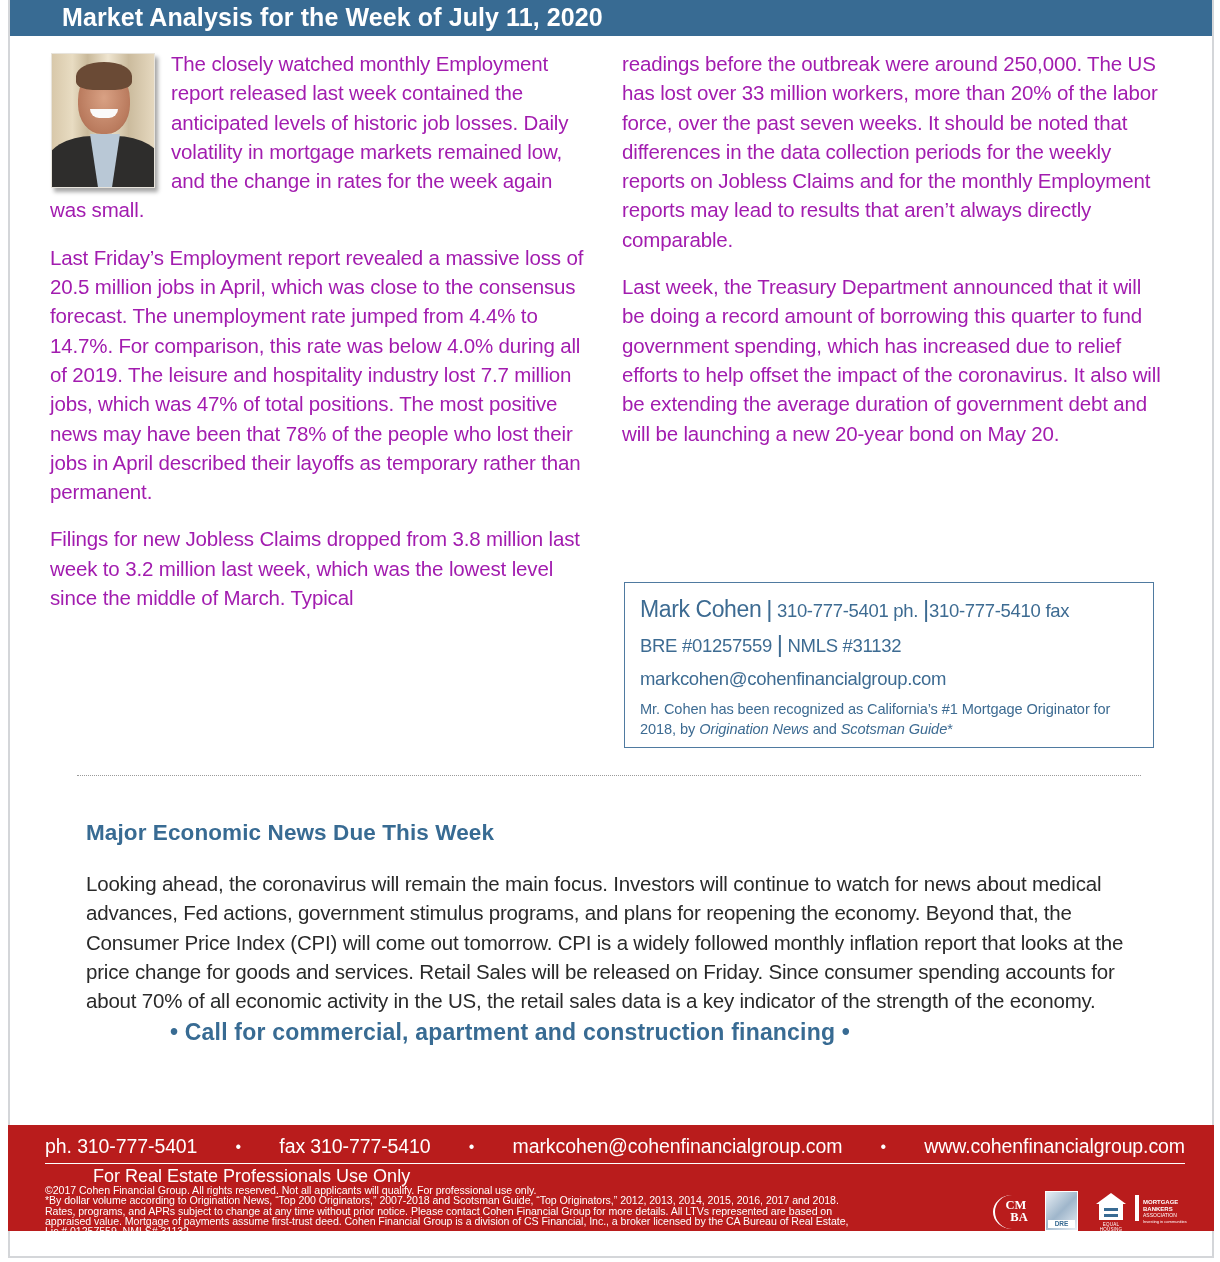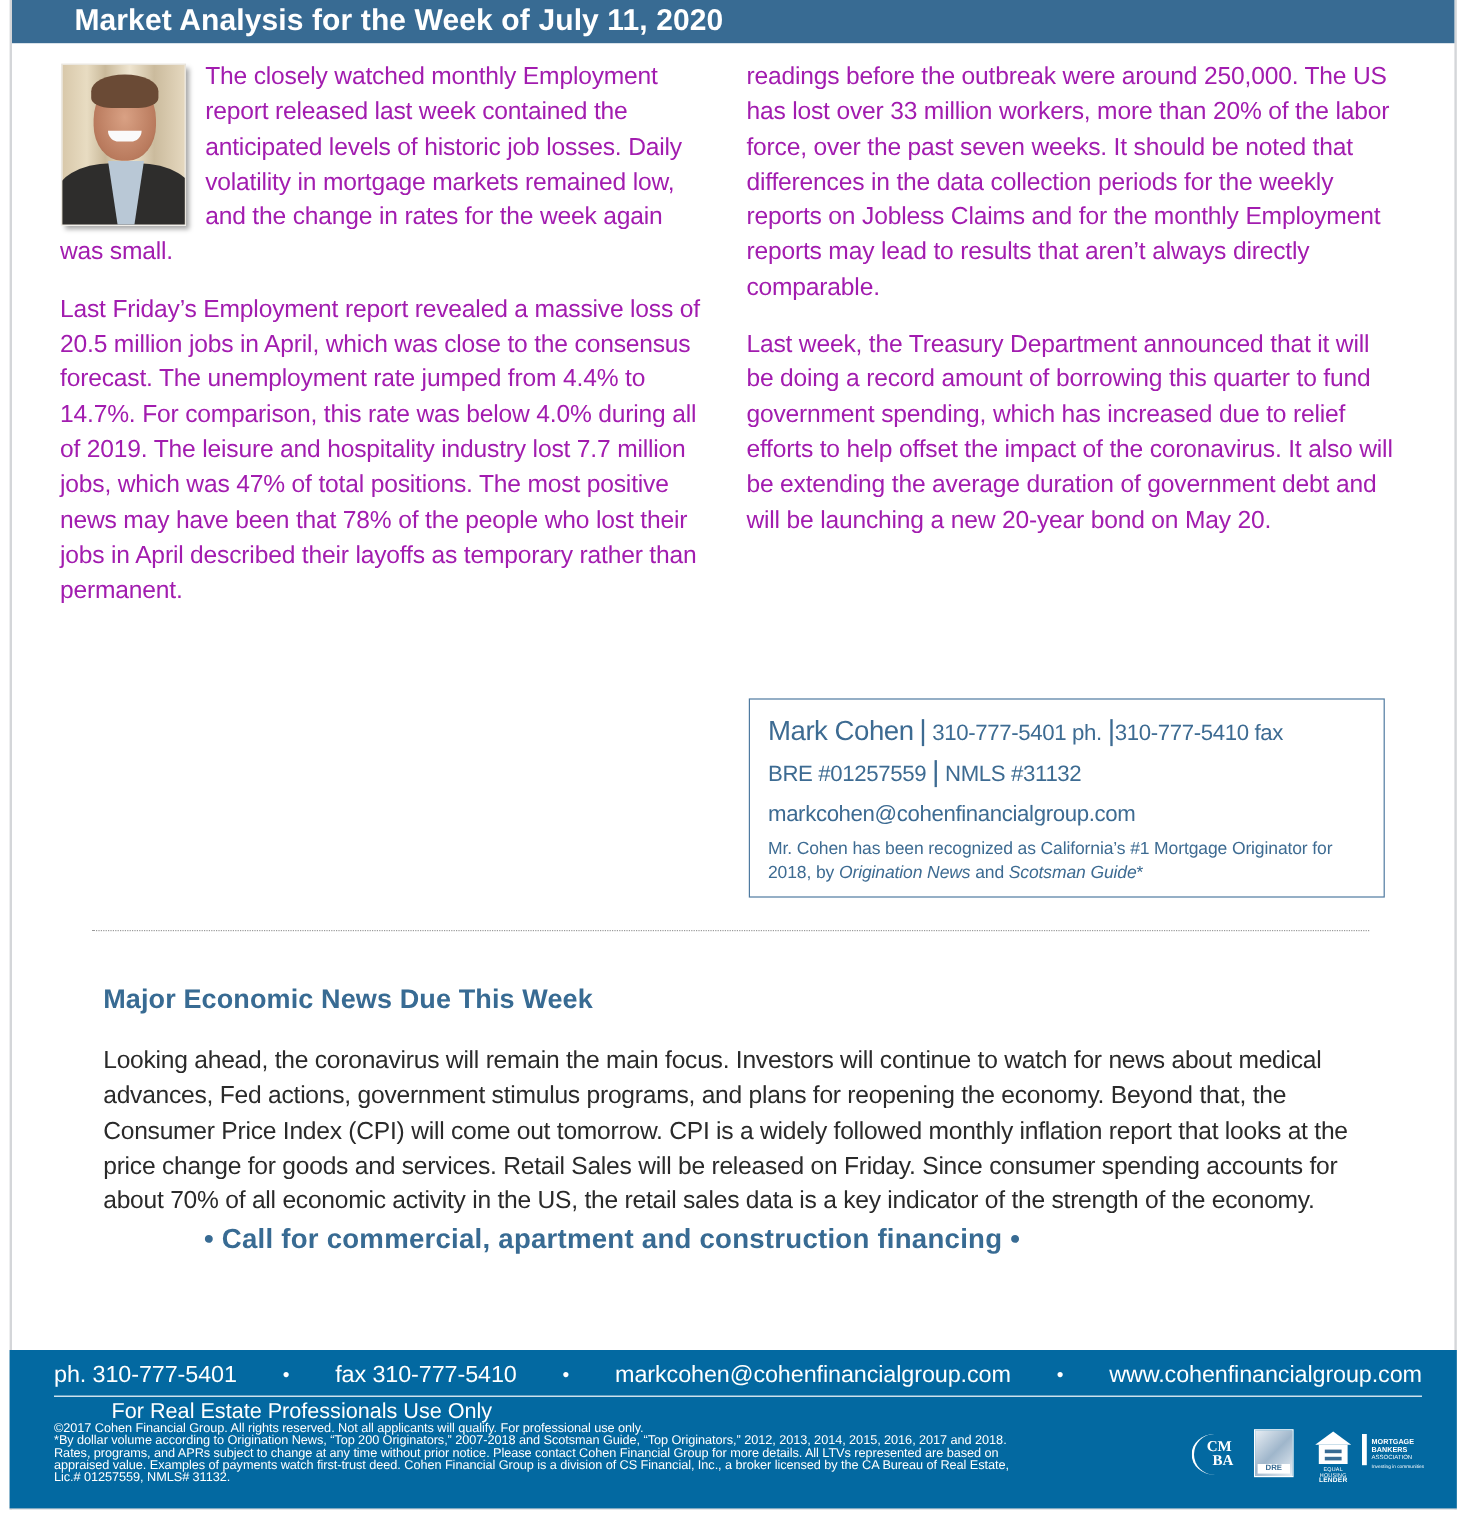--- a/index.html
+++ b/index.html
@@ -84,22 +84,22 @@
     .section-body {
       position: absolute; left: 86px; top: 869px; width: 1070px;
       font-size: 20.5px; line-height: 29.3px; color: #2a2a2a; letter-spacing: -0.2px;
     }
     .cta {
       position: absolute; left: 0; top: 1019px; width: 1020px; text-align: center;
       color: #386b93; font-weight: bold; font-size: 23px; letter-spacing: 0.2px;
     }
 
     .footer {
-      position: absolute; left: 8px; top: 1125px; width: 1206px; height: 132px;
-      background: #0369a1; color: #fff;
+      position: absolute; left: 8px; top: 1125px; width: 1206px; height: 106px;
+      background: #b91c1c; color: #fff;
     }
     .footer-contact {
       position: absolute; left: 37px; top: 10px; width: 1140px;
       display: flex; justify-content: space-between; align-items: center;
       font-size: 19.5px; letter-spacing: -0.1px; white-space: nowrap;
     }
     .footer-contact .bullet { font-size: 16px; }
     .footer-rule {
       position: absolute; left: 37px; top: 38px; width: 1140px; height: 0;
       border-top: 1.5px solid #fff;
@@ -164,20 +164,21 @@
 <div class="col col-left">
   <div class="portrait" title="Photo of Mark Cohen">
     <div class="jacket"></div>
     <div class="shirt"></div>
     <div class="head"></div>
     <div class="hair"></div>
     <div class="smile"></div>
   </div>
   <p>The closely watched monthly Employment report released last week contained the anticipated levels of historic job losses. Daily volatility in mortgage markets remained low, and the change in rates for the week again was small.</p>
   <p>Last Friday’s Employment report revealed a massive loss of 20.5 million jobs in April, which was close to the consensus forecast. The unemployment rate jumped from 4.4% to 14.7%. For comparison, this rate was below 4.0% during all of 2019. The leisure and hospitality industry lost 7.7 million jobs, which was 47% of total positions. The most positive news may have been that 78% of the people who lost their jobs in April described their layoffs as temporary rather than permanent.</p>
+  <p>Filings for new Jobless Claims dropped from 3.8 million last week to 3.2 million last week, which was the lowest level since the middle of March. Typical</p>
 </div>
 
 <div class="col col-right">
   <p>readings before the outbreak were around 250,000. The US has lost over 33 million workers, more than 20% of the labor force, over the past seven weeks. It should be noted that differences in the data collection periods for the weekly reports on Jobless Claims and for the monthly Employment reports may lead to results that aren’t always directly comparable.</p>
   <p>Last week, the Treasury Department announced that it will be doing a record amount of borrowing this quarter to fund government spending, which has increased due to relief efforts to help offset the impact of the coronavirus. It also will be extending the average duration of government debt and will be launching a new 20-year bond on May 20.</p>
 </div>
 
 <div class="contact-box">
   <div class="cb-line1">
     <span class="cb-name">Mark Cohen</span>
@@ -213,21 +214,21 @@
     <span>markcohen@cohenfinancialgroup.com</span>
     <span class="bullet">•</span>
     <span>www.cohenfinancialgroup.com</span>
   </div>
   <div class="footer-rule"></div>
   <div class="footer-pro">For Real Estate Professionals Use Only</div>
   <div class="footer-legal">
     <div>©2017 Cohen Financial Group. All rights reserved. Not all applicants will qualify. For professional use only.</div>
     <div>*By dollar volume according to Origination News, “Top 200 Originators,” 2007-2018 and Scotsman Guide, “Top Originators,” 2012, 2013, 2014, 2015, 2016, 2017 and 2018.</div>
     <div>Rates, programs, and APRs subject to change at any time without prior notice. Please contact Cohen Financial Group for more details. All LTVs represented are based on</div>
-    <div>appraised value. Examples of payments watch first-trust deed. Cohen Financial Group is a division of CS Financial, Inc., a broker licensed by the CA Bureau of Real Estate,</div>
+    <div>appraised value. Mortgage of payments assume first-trust deed. Cohen Financial Group is a division of CS Financial, Inc., a broker licensed by the CA Bureau of Real Estate,</div>
     <div>Lic.# 01257559, NMLS# 31132.</div>
   </div>
 
   <div class="logos">
     <div class="logo logo-cmba">
       <div>CM</div>
       <div style="padding-left:6px">BA</div>
     </div>
     <div class="logo logo-dre">
       <div class="dre-label">DRE</div>

